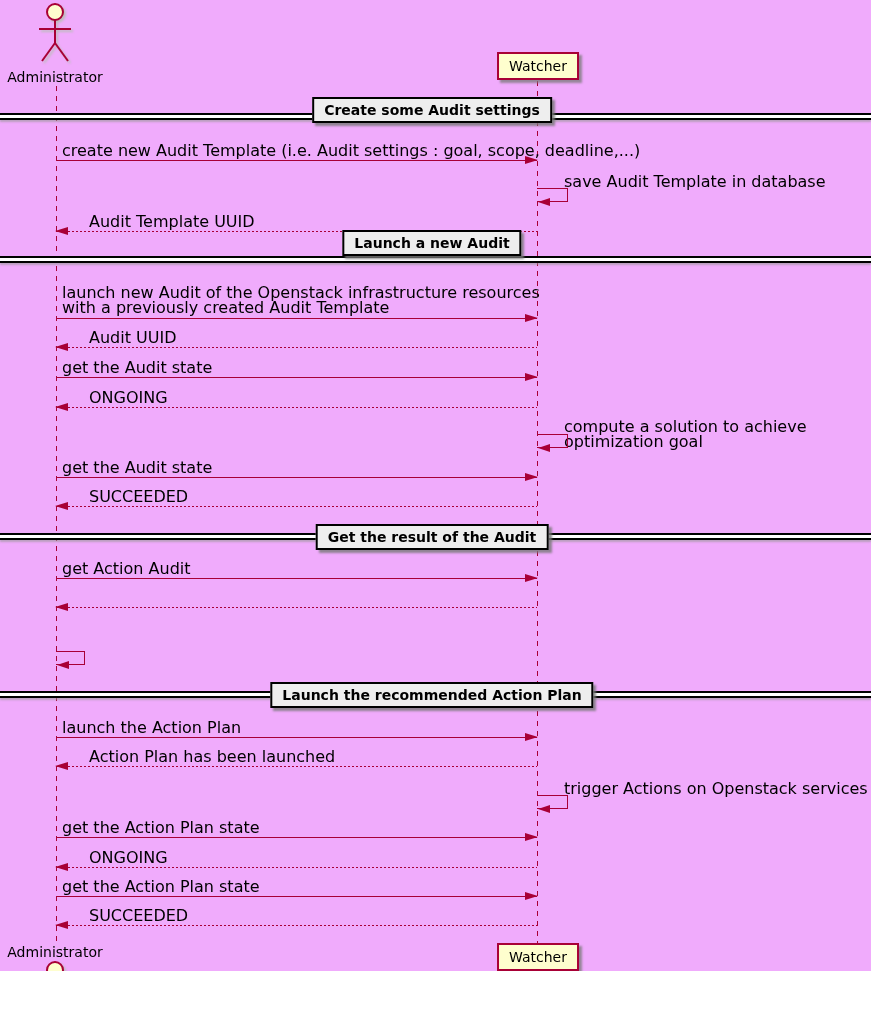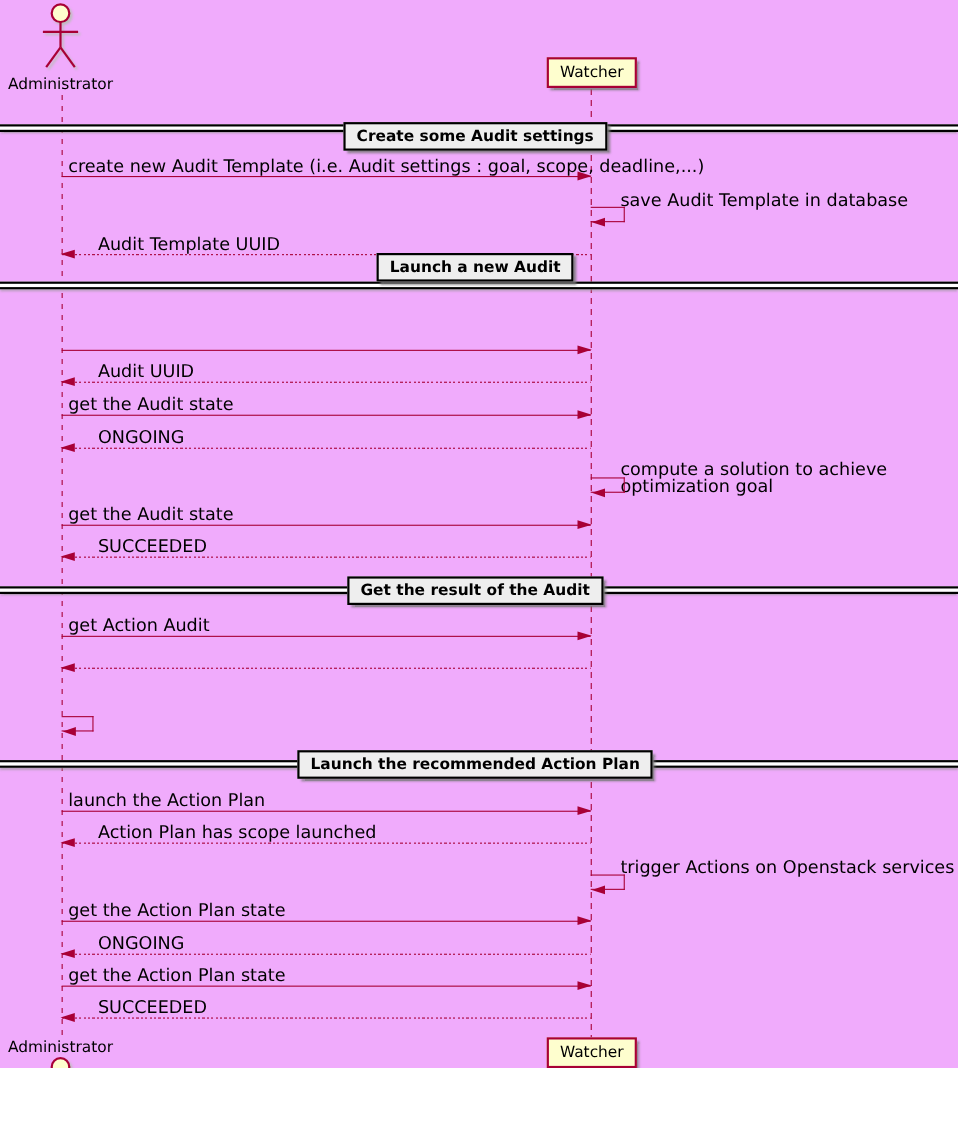--- a/index.html
+++ b/index.html
@@ -103,40 +103,42 @@
     <line x1="18" y1="18" x2="18" y2="41" stroke="#A80036" stroke-width="2"></line>
     <line x1="2" y1="27" x2="34" y2="27" stroke="#A80036" stroke-width="2"></line>
     <line x1="18" y1="41" x2="5" y2="59" stroke="#A80036" stroke-width="2"></line>
     <line x1="18" y1="41" x2="31" y2="59" stroke="#A80036" stroke-width="2"></line>
   </svg>
   <div class="actor-label" style="left:55px; top:69px">Administrator</div>
 
   <div class="participant-box" style="top:52px">Watcher</div>
 
   <div class="divider-lines" style="top:113px"></div>
-  <div class="divider-box" style="top:111px">Create some Audit settings</div>
+  <div class="divider-box" style="top:97px">Create some Audit settings</div>
 
   <div class="msg to-right" style="top:143px">create new Audit Template (i.e. Audit settings : goal, scope, deadline,...)</div>
   <div class="arrow solid" style="top:160px">
       <span class="head-right"></span>
     </div>
 
   <div class="msg self-w" style="top:174px">save Audit Template in database</div>
   <div class="loop at-watcher" style="top:188px">
       <span class="loop-head"></span>
     </div>
 
   <div class="msg to-left" style="top:214px">Audit Template UUID</div>
   <div class="arrow dotted" style="top:231px">
       <span class="head-left"></span>
     </div>
 
   <div class="divider-lines" style="top:256px"></div>
   <div class="divider-box" style="top:230px">Launch a new Audit</div>
 
+  <div class="msg to-right" style="top:285px">launch new Audit of the Openstack infrastructure resources
+with a previously created Audit Template</div>
   <div class="arrow solid" style="top:318px">
       <span class="head-right"></span>
     </div>
 
   <div class="msg to-left" style="top:330px">Audit UUID</div>
   <div class="arrow dotted" style="top:347px">
       <span class="head-left"></span>
     </div>
 
   <div class="msg to-right" style="top:360px">get the Audit state</div>
@@ -181,21 +183,21 @@
     </div>
 
   <div class="divider-lines" style="top:691px"></div>
   <div class="divider-box" style="top:682px">Launch the recommended Action Plan</div>
 
   <div class="msg to-right" style="top:720px">launch the Action Plan</div>
   <div class="arrow solid" style="top:737px">
       <span class="head-right"></span>
     </div>
 
-  <div class="msg to-left" style="top:749px">Action Plan has scope launched</div>
+  <div class="msg to-left" style="top:749px">Action Plan has been launched</div>
   <div class="arrow dotted" style="top:766px">
       <span class="head-left"></span>
     </div>
 
   <div class="msg self-w" style="top:781px">trigger Actions on Openstack services</div>
   <div class="loop at-watcher" style="top:795px">
       <span class="loop-head"></span>
     </div>
 
   <div class="msg to-right" style="top:820px">get the Action Plan state</div>

